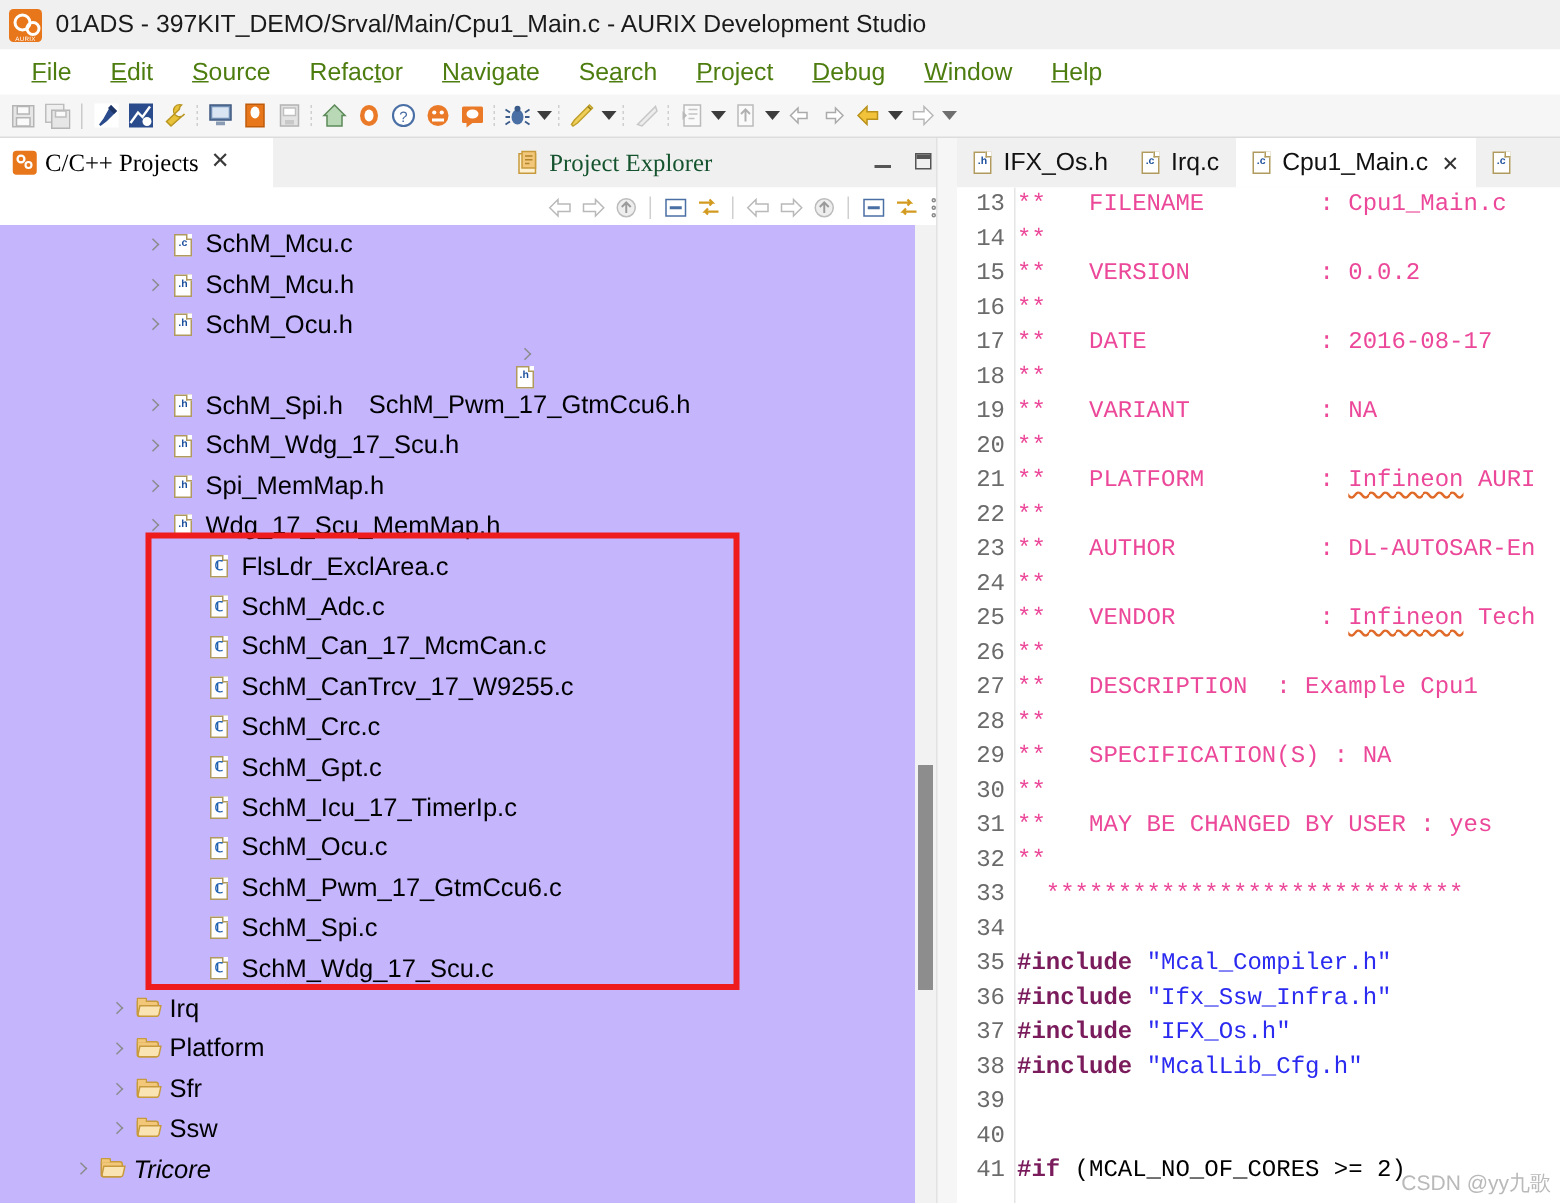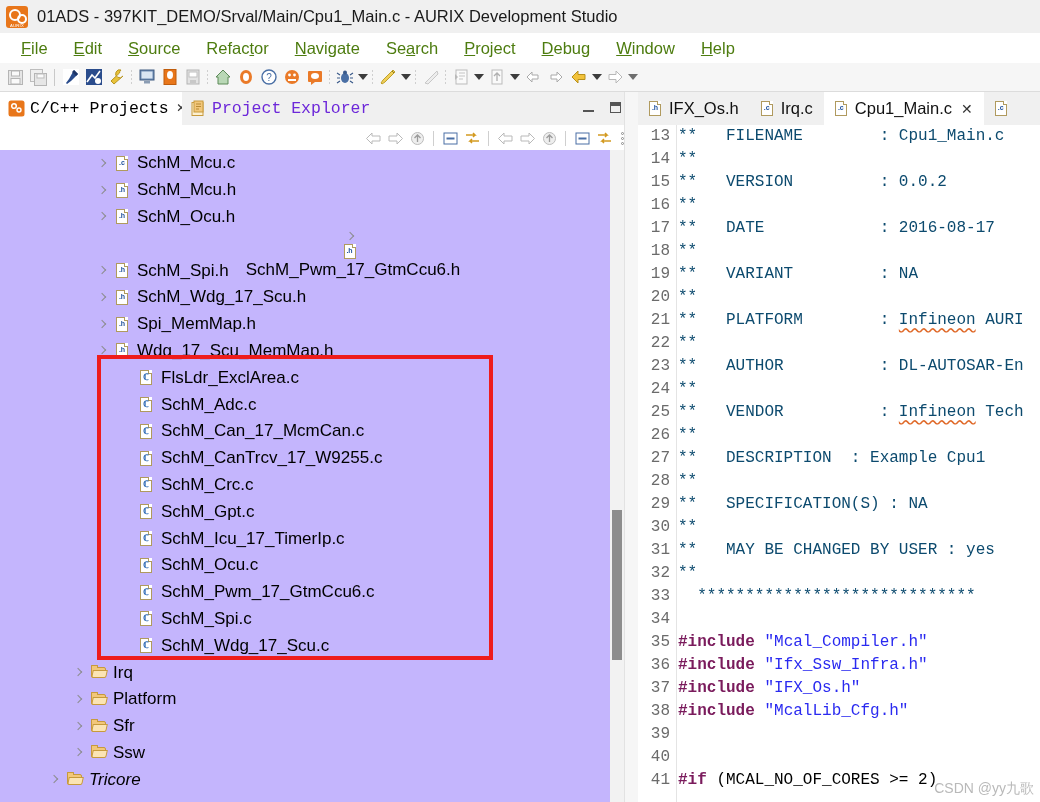--- a/index.html
+++ b/index.html
@@ -110,24 +110,24 @@
     background: #ffffff;
     box-sizing: border-box;
   }
   .vtab {
     position: absolute; top: 0; height: 33px;
     display: flex; align-items: center;
     padding: 0 8px;
     box-sizing: border-box;
     font-size: 16.5px;
     white-space: nowrap;
-    font-family: Liberation Mono, monospace;
+    font-family: Liberation Serif, serif;
   }
   .vtab.active { left: 0; background: #ffffff; color: #000; }
-  .vtab.inactive { left: 182px; background: #f0f0f0; color: #6d28d9; width: 455px; }
+  .vtab.inactive { left: 182px; background: #f0f0f0; color: #14532d; width: 455px; justify-content: center; }
   .vtab .vicon { width: 17px; height: 17px; margin-right: 5px; flex: 0 0 17px; position: relative; }
   .tab-close {
     margin-left: 8px; font-size: 15px; color: #3a3a3a; line-height: 1;
   }
   .view-min, .view-max {
     position: absolute; top: 9px; width: 14px; height: 14px;
   }
   .view-min { right: 41px; }
   .view-max { right: 14px; }
   .view-min i {
@@ -311,21 +311,21 @@
   .codelines {
     position: absolute; left: 40px; top: 0; width: 362px; height: 677px;
   }
   .cline {
     height: 23px; line-height: 23px;
     font-size: 16px;
     white-space: pre;
     font-family: "Liberation Mono", monospace;
     color: #2a7f6f;
   }
-  .cmt { color: #0c4a6e; }
+  .cmt { color: #ec4899; }
   .pre { color: #7a1b5c; font-weight: bold; }
   .str { color: #2a2af0; }
   .kw  { color: #7a1b5c; font-weight: bold; }
   .plain { color: #000000; }
   .spell {
     text-decoration: underline;
     text-decoration-style: wavy;
     text-decoration-color: #e06a2a;
     text-underline-offset: 3px;
   }

